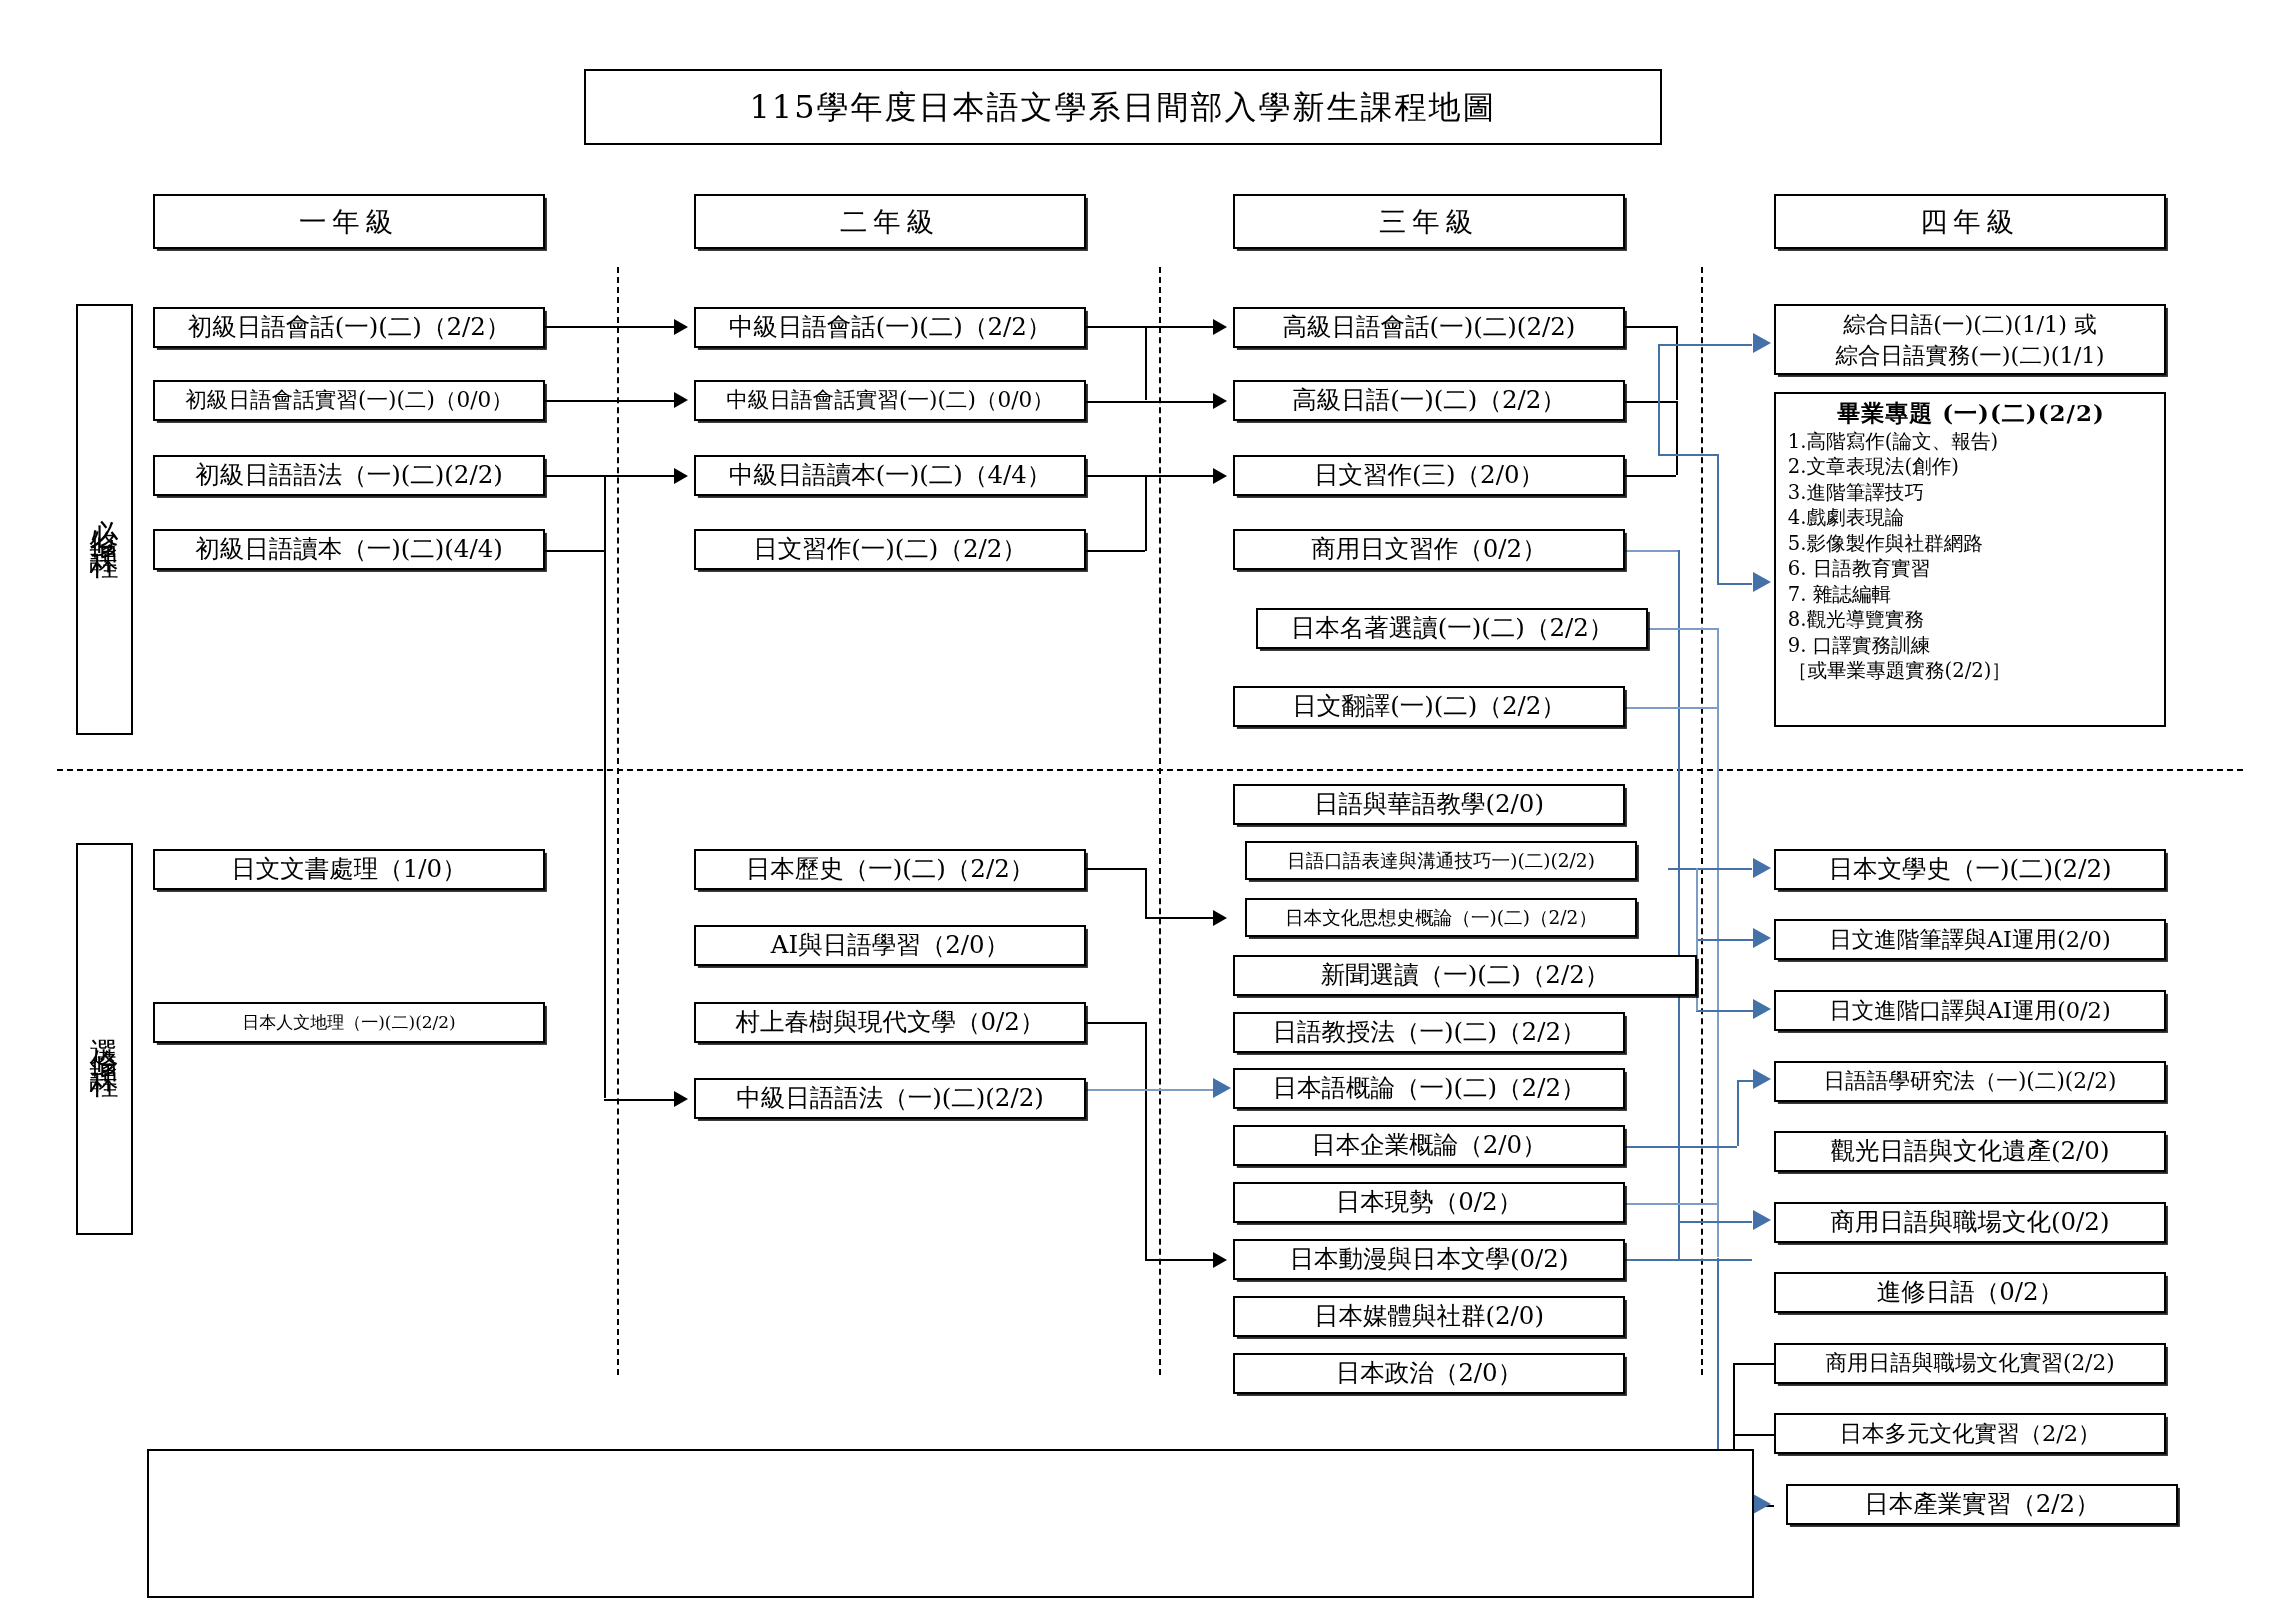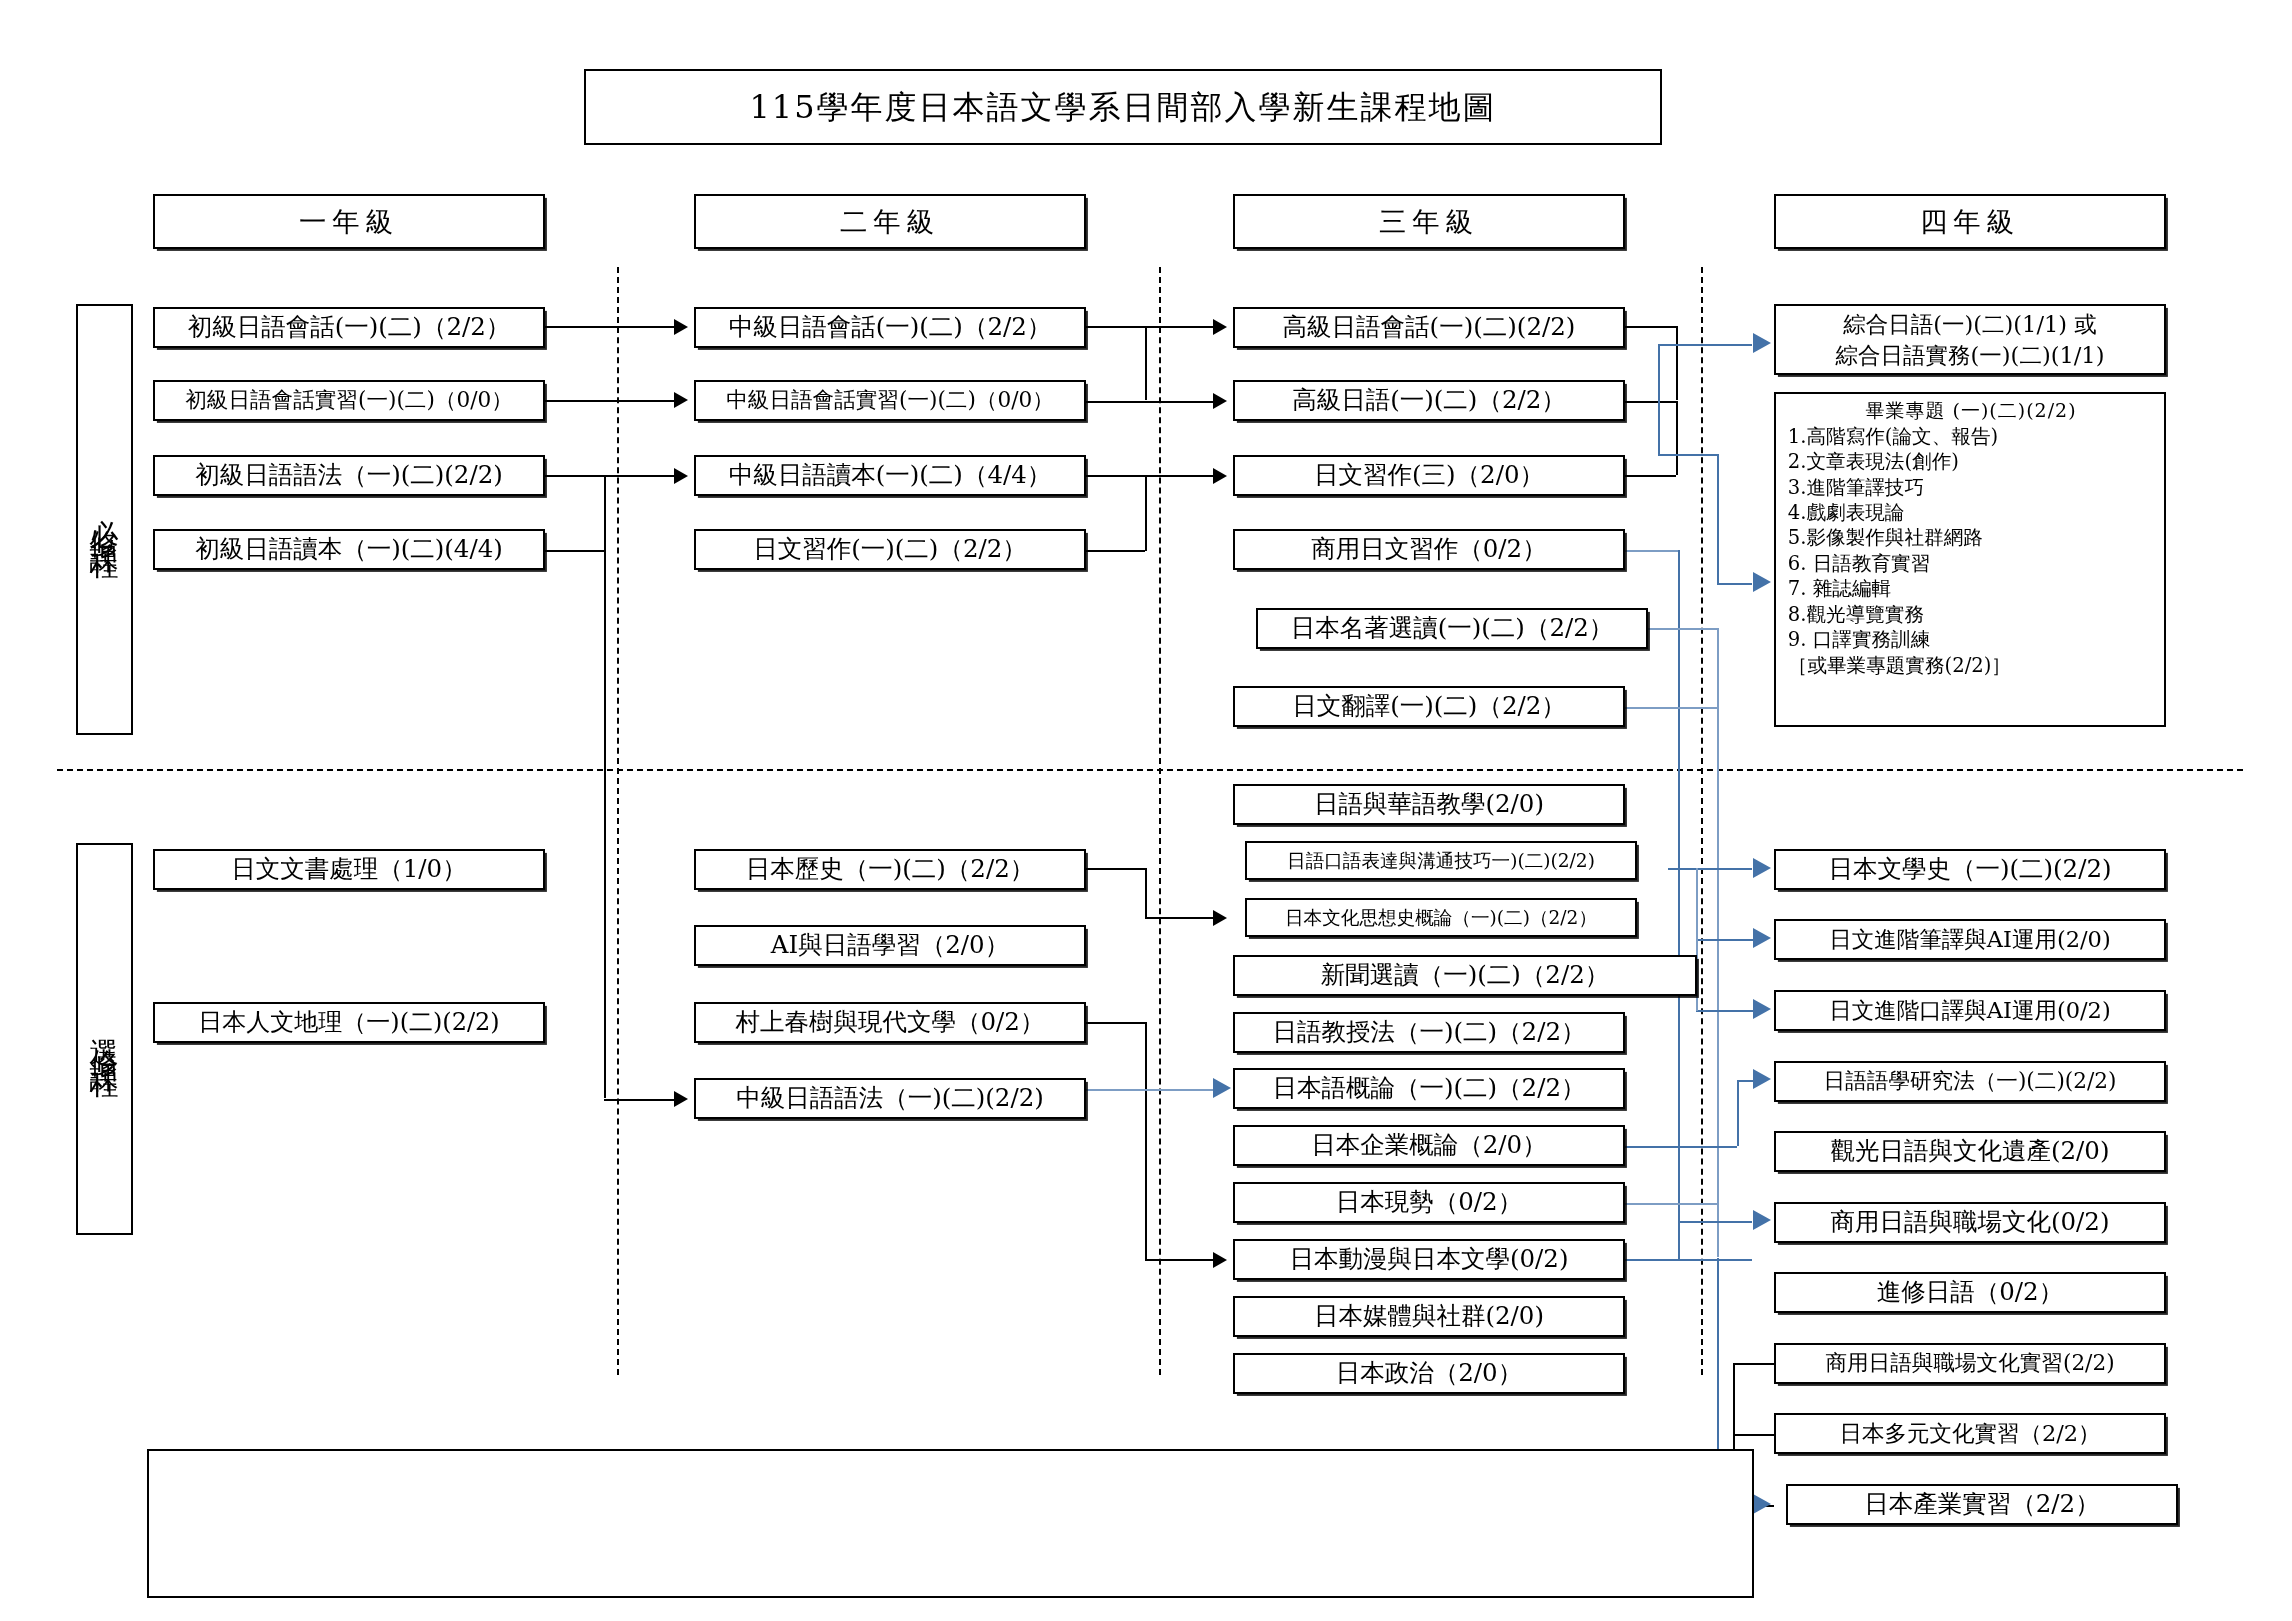--- a/index.html
+++ b/index.html
@@ -66,21 +66,21 @@
   .proj-box{
     position:absolute;
     box-sizing:border-box;
     border:2px solid #000;
     background:#fff;
     z-index:6;
     padding:3.9px 9.8px 3.9px 11.8px;
     font-size:19.6px;
     line-height:1.30;
   }
-  .proj-head{text-align:center;font-size:19px;letter-spacing:1px;margin-bottom:1px;}
+  .proj-head{text-align:center;font-size:23px;letter-spacing:1px;margin-bottom:1px;font-weight:bold;}
   .proj-item{text-align:left;white-space:nowrap;}
 
   .footer-box{
     position:absolute;
     box-sizing:border-box;
     border:2px solid #000;
     background:#fff;
     z-index:6;
   }
   .footer-grid{
@@ -173,21 +173,21 @@
     <div class="proj-item">4.戲劇表現論</div>
     <div class="proj-item">5.影像製作與社群網路</div>
     <div class="proj-item">6. 日語教育實習</div>
     <div class="proj-item">7. 雜誌編輯</div>
     <div class="proj-item">8.觀光導覽實務</div>
     <div class="proj-item">9. 口譯實務訓練</div>
     <div class="proj-item">［或畢業專題實務(2/2)］</div>
   </div>
 
   <div class="box course-box sh" style="left:153px;top:849px;width:392px;height:41px;">日文文書處理（1/0）</div>
-  <div class="box course-box sh" style="left:153px;top:1002px;width:392px;height:41px;font-size:24px;">日本人文地理（一)(二)(2/2)</div>
+  <div class="box course-box sh" style="left:153px;top:1002px;width:392px;height:41px;font-size:17px;">日本人文地理（一)(二)(2/2)</div>
 
   <div class="box course-box sh" style="left:694px;top:849px;width:392px;height:41px;">日本歷史（一)(二)（2/2）</div>
   <div class="box course-box sh" style="left:694px;top:925px;width:392px;height:41px;">AI與日語學習（2/0）</div>
   <div class="box course-box sh" style="left:694px;top:1002px;width:392px;height:41px;">村上春樹與現代文學（0/2）</div>
   <div class="box course-box sh" style="left:694px;top:1078px;width:392px;height:41px;">中級日語語法（一)(二)(2/2)</div>
 
   <div class="box course-box sh" style="left:1233px;top:784px;width:392px;height:41px;">日語與華語教學(2/0)</div>
   <div class="box course-box small sh" style="left:1233px;top:841px;width:392px;height:39px;">日語口語表達與溝通技巧一)(二)(2/2)</div>
   <div class="box course-box small sh" style="left:1233px;top:898px;width:392px;height:39px;">日本文化思想史概論（一)(二)（2/2）</div>
   <div class="box course-box sh" style="left:1233px;top:955px;width:464px;height:41px;">新聞選讀（一)(二)（2/2）</div>

